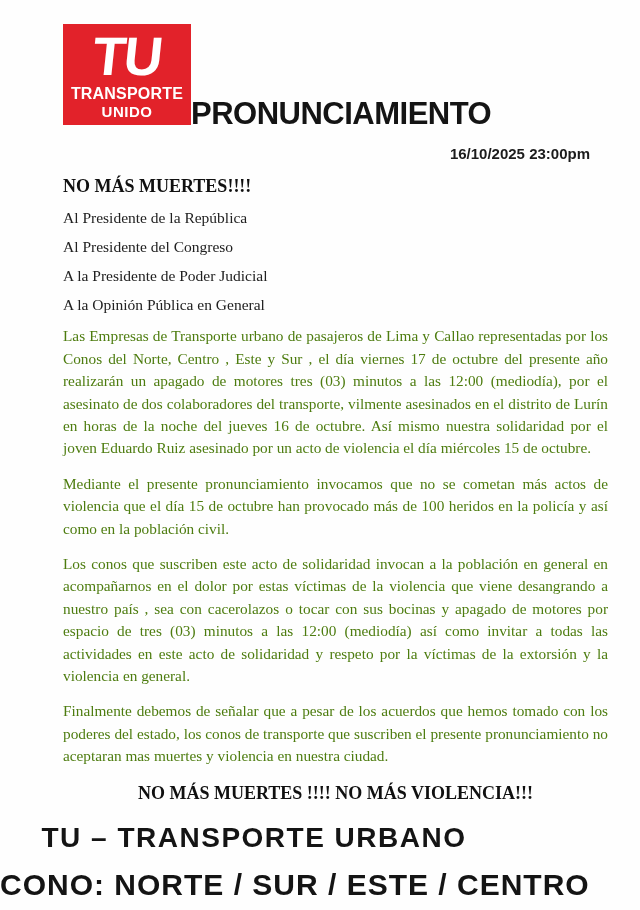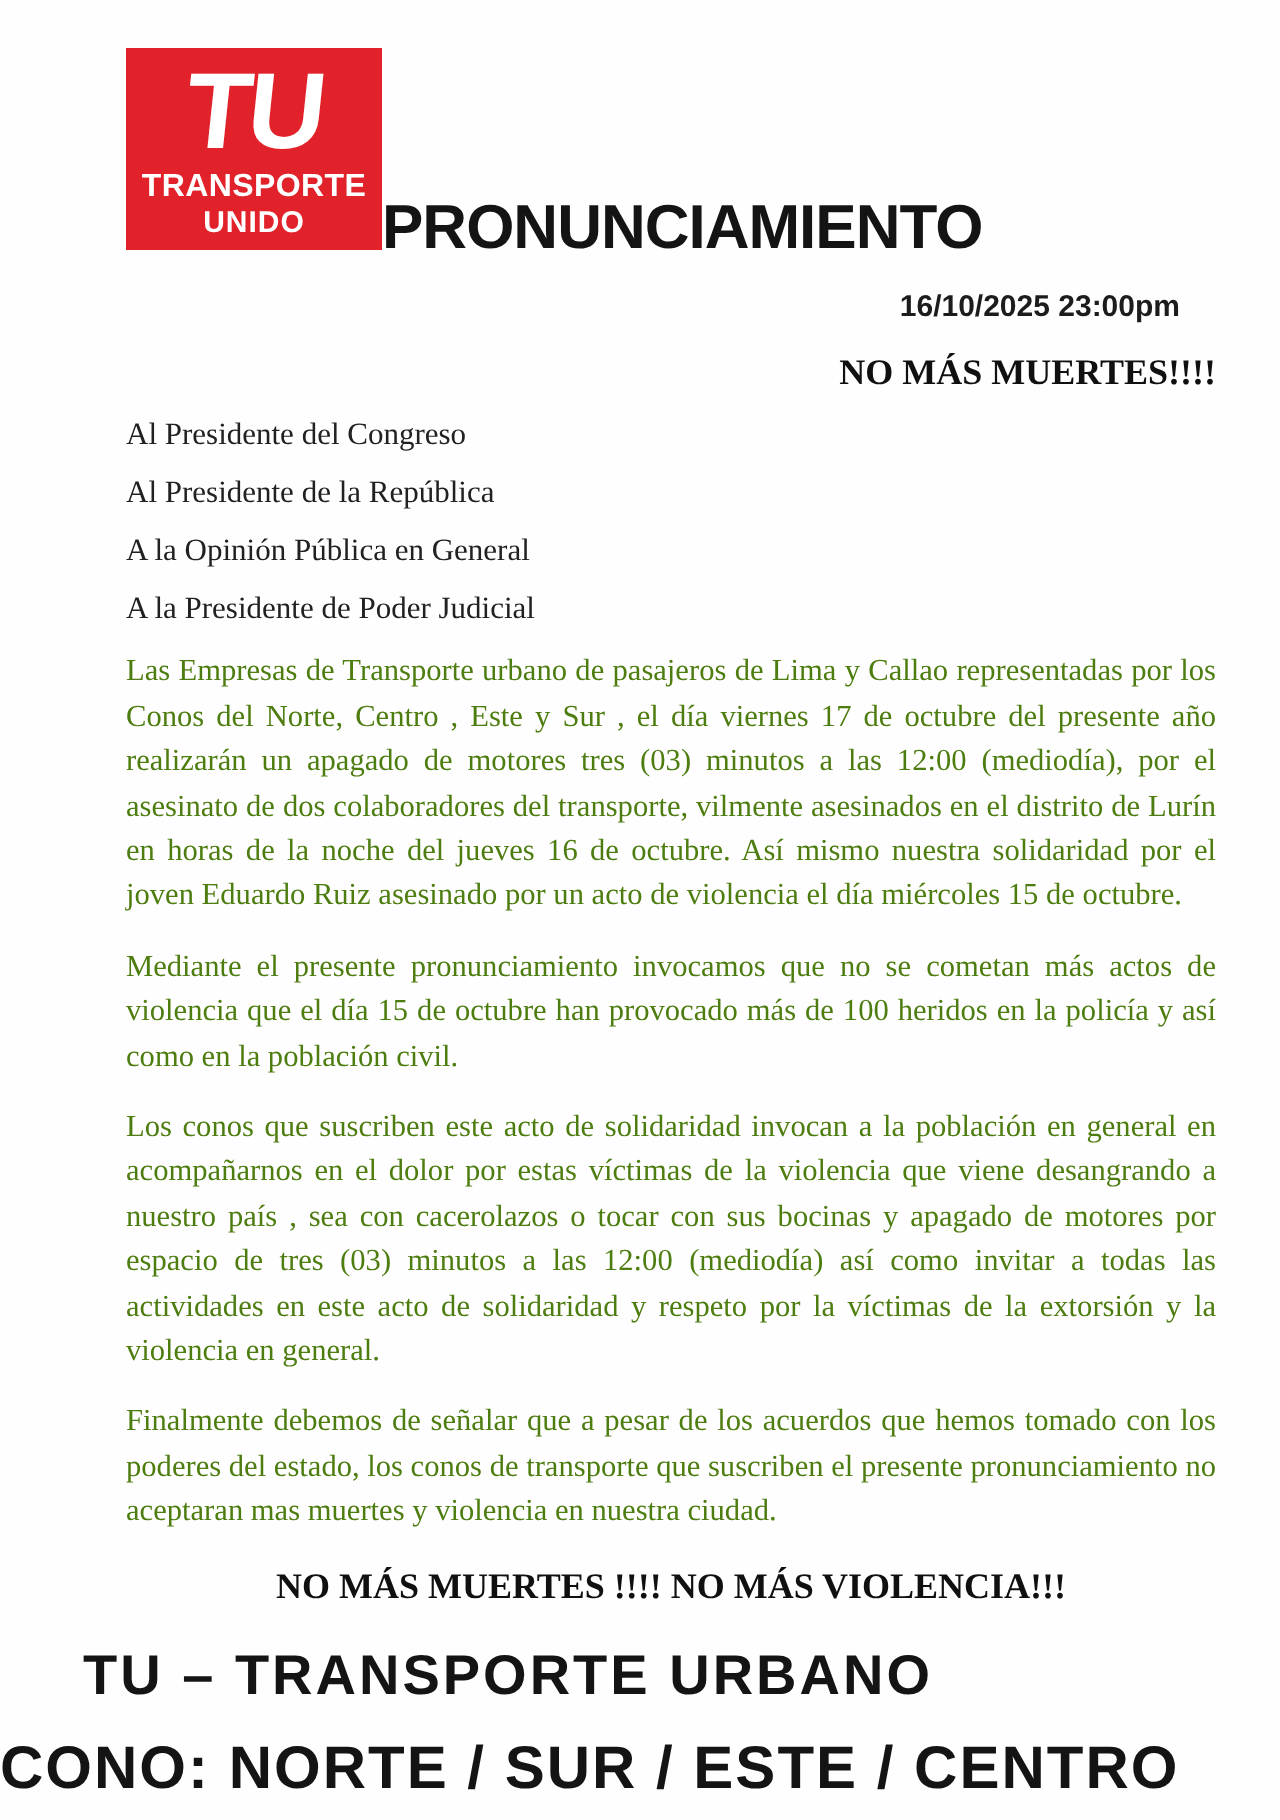--- a/index.html
+++ b/index.html
@@ -77,21 +77,21 @@
 
   
   .content {
     position: absolute;
     left: 63px;
     top: 176px;
     width: 545px;
   }
   .headline-row {
     display: flex;
-    justify-content: flex-end;
+    justify-content: flex-start;
     gap: 66px;
     font-weight: bold;
     font-size: 18px;
     color: #101010;
     white-space: nowrap;
   }
   .addressees { margin-top: 12px; }
   .addressee {
     font-size: 15.5px;
     line-height: 1.2;
@@ -153,24 +153,24 @@
 
   <div class="doc-date">16/10/2025 23:00pm</div>
 
   <div class="content">
 
     <div class="headline-row">
       <span>NO MÁS MUERTES!!!!</span>
     </div>
 
     <div class="addressees">
+      <div class="addressee">Al Presidente de la República</div>
       <div class="addressee">Al Presidente del Congreso</div>
-      <div class="addressee">Al Presidente de la República</div>
+      <div class="addressee">A la Presidente de Poder Judicial</div>
       <div class="addressee">A la Opinión Pública en General</div>
-      <div class="addressee">A la Presidente de Poder Judicial</div>
     </div>
 
     <div class="paragraphs">
       <p class="para">Las Empresas de Transporte urbano de pasajeros de Lima y Callao representadas por los Conos del Norte, Centro , Este y Sur , el día viernes 17 de octubre del presente año realizarán un apagado de motores tres (03) minutos a las 12:00 (mediodía), por el asesinato de dos colaboradores del transporte, vilmente asesinados en el distrito de Lurín en horas de la noche del jueves 16 de octubre. Así mismo nuestra solidaridad por el joven Eduardo Ruiz asesinado  por un acto de violencia el día miércoles 15 de octubre.</p>
       <p class="para">Mediante el presente pronunciamiento invocamos que no se cometan más actos de violencia que el día 15 de octubre han provocado más de 100 heridos  en la policía y así como en la población civil.</p>
       <p class="para">Los conos que suscriben este acto de solidaridad invocan a la población en general en acompañarnos en el dolor por estas víctimas de la violencia que viene desangrando a nuestro país , sea con cacerolazos o tocar con sus bocinas y apagado de motores por espacio de tres (03) minutos a las 12:00 (mediodía) así como invitar a todas las actividades en este acto de solidaridad y respeto por la víctimas de la extorsión y la violencia en general.</p>
       <p class="para">Finalmente debemos de señalar que a pesar de los acuerdos que hemos tomado con los poderes del estado, los conos de transporte que suscriben el presente pronunciamiento no aceptaran mas muertes y violencia en nuestra ciudad.</p>
     </div>
 
     <div class="slogan">NO MÁS MUERTES !!!! NO MÁS VIOLENCIA!!!</div>

